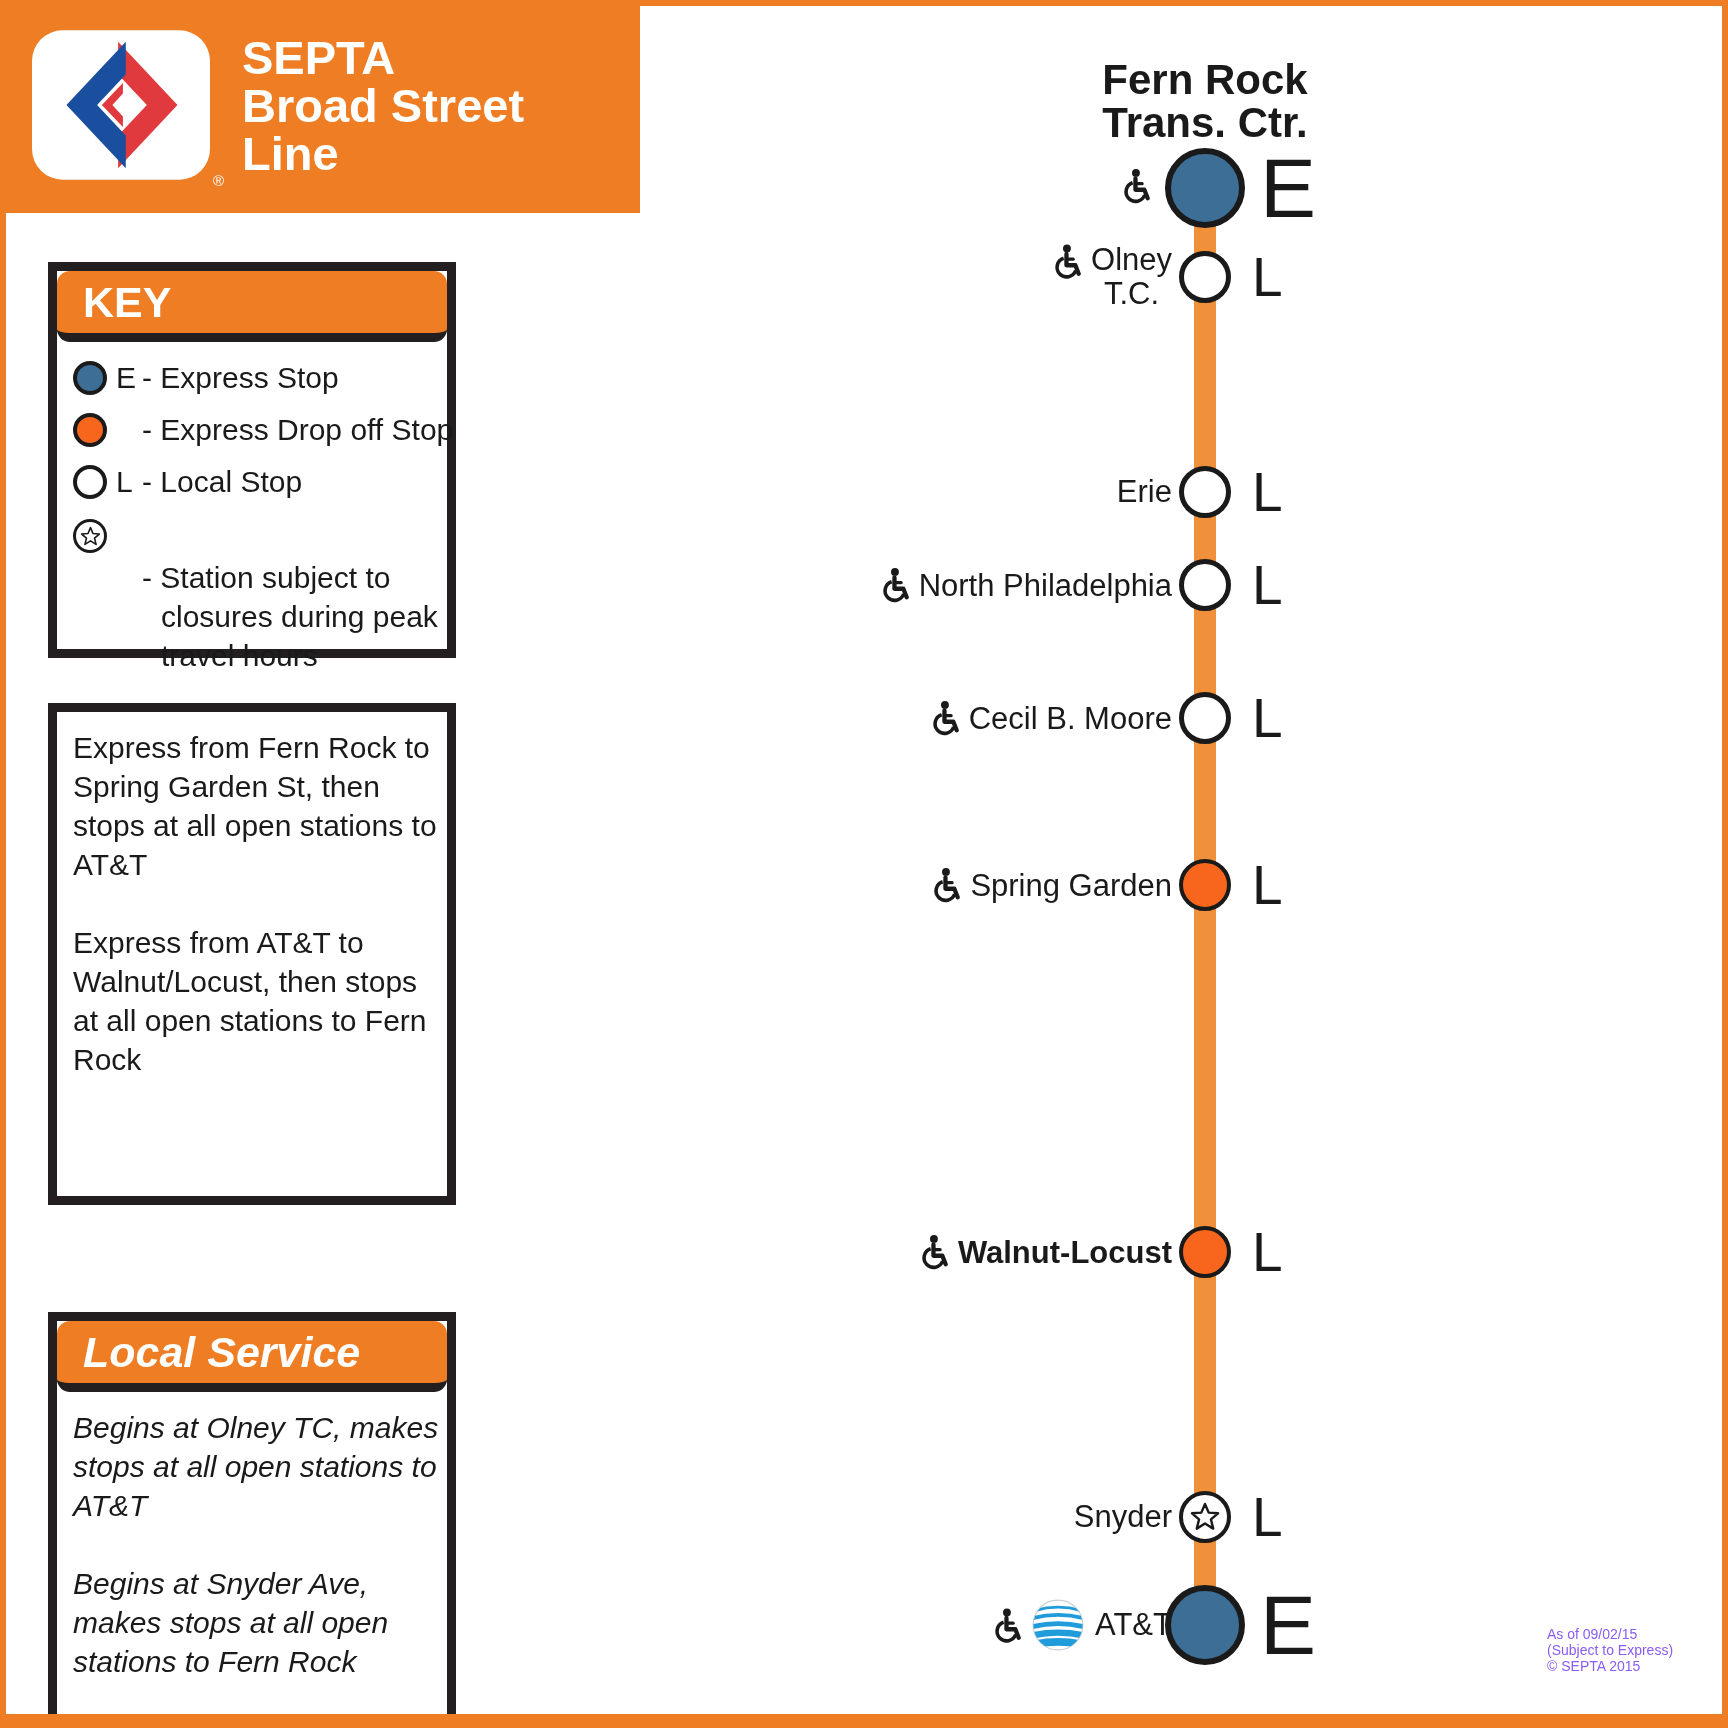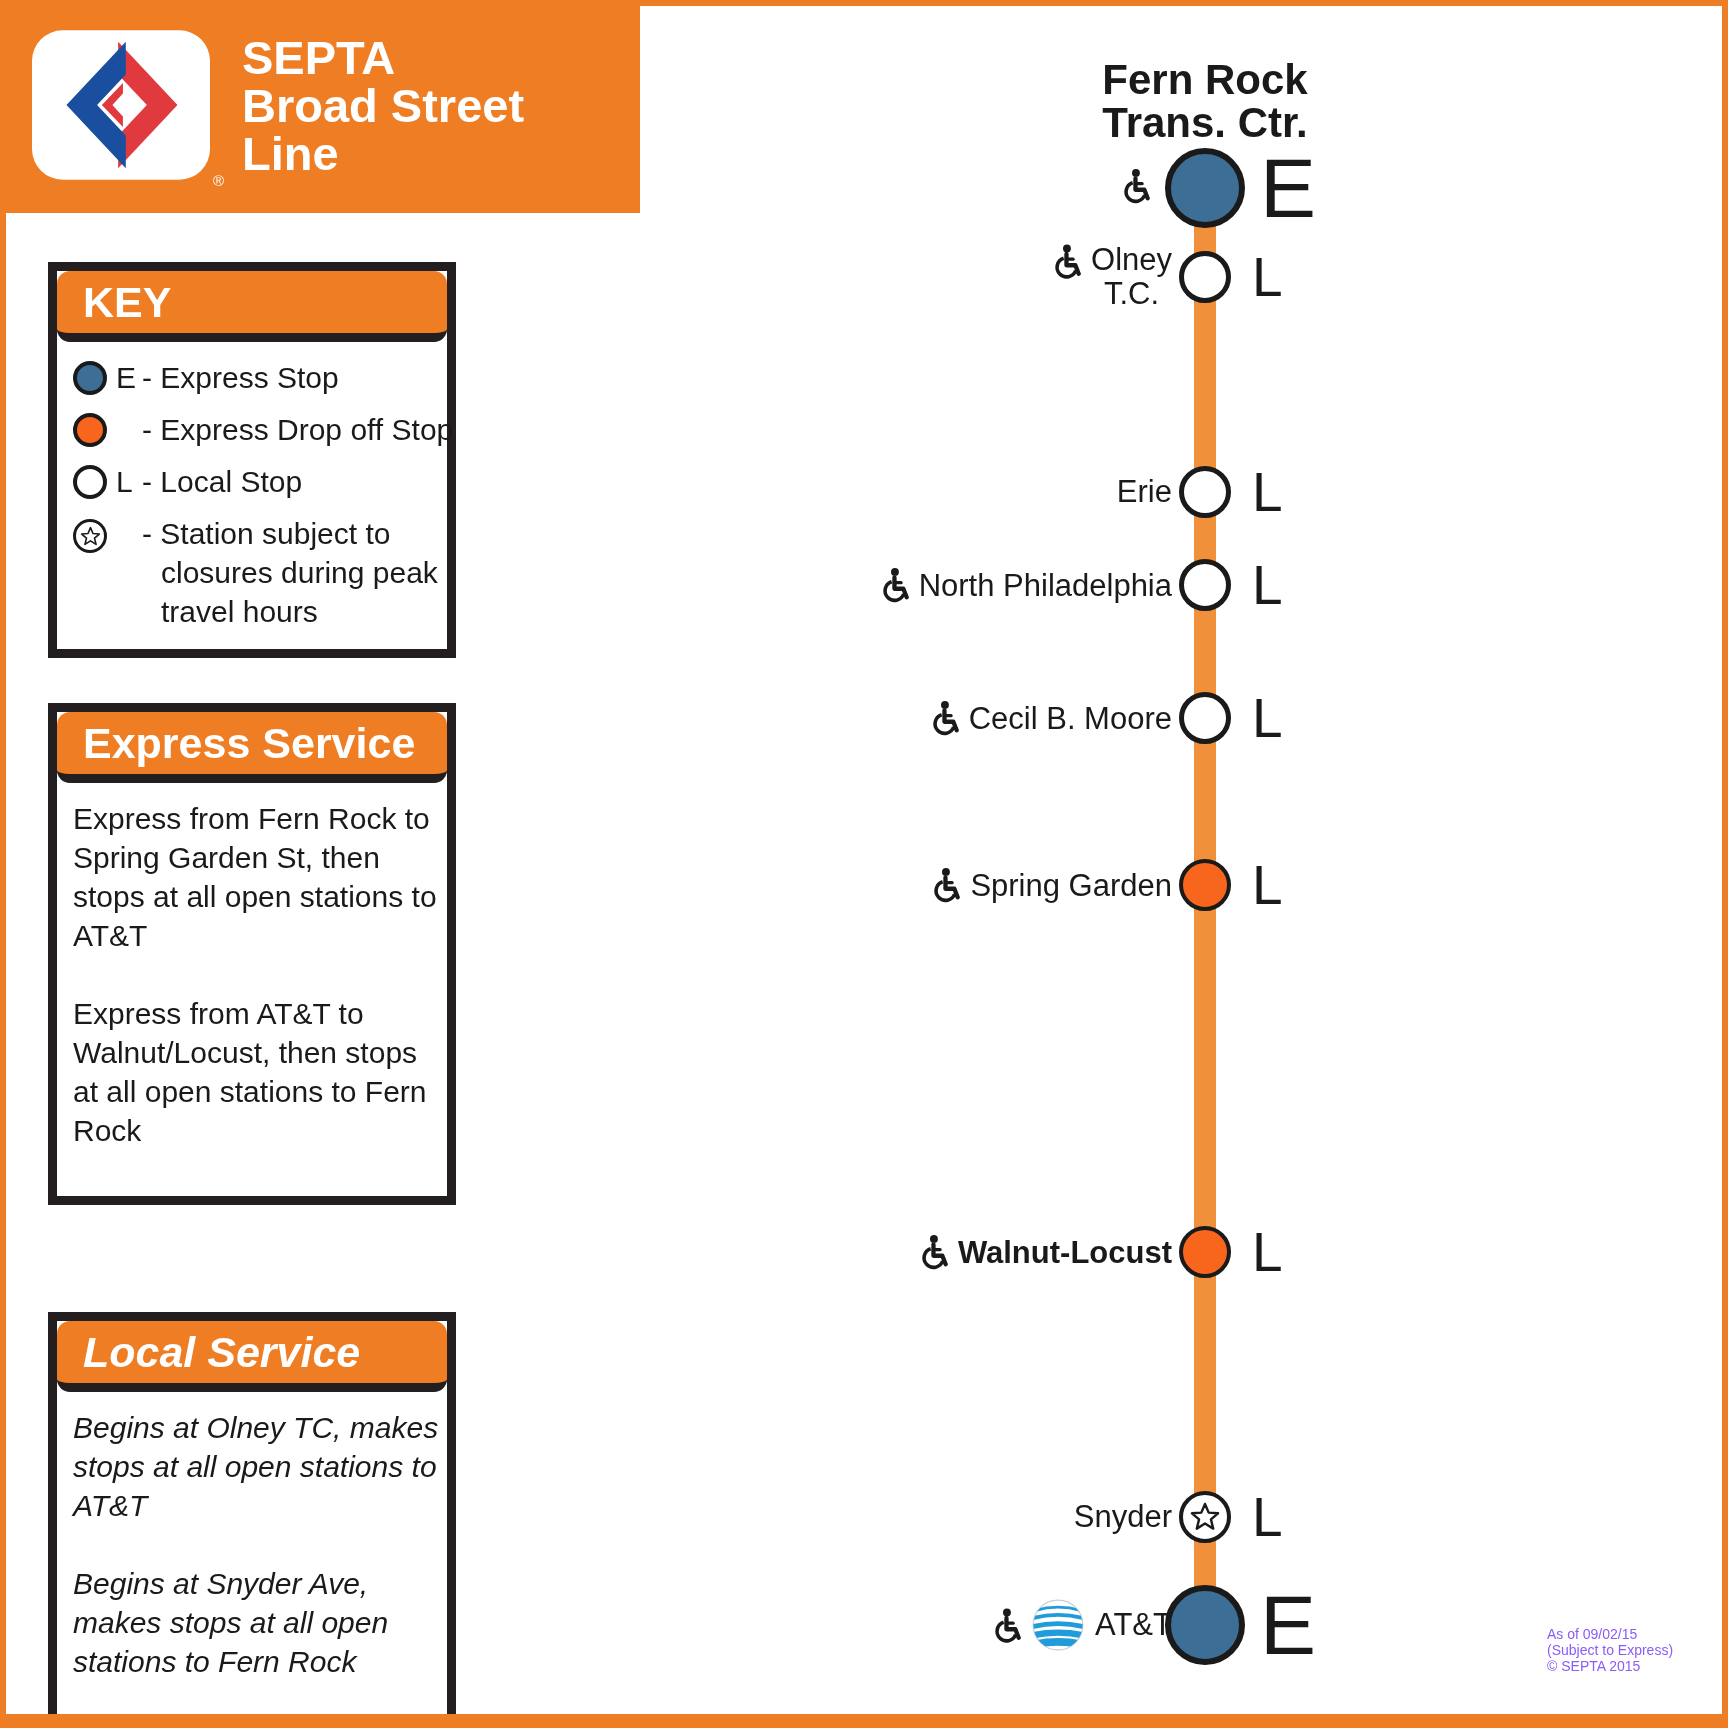--- a/index.html
+++ b/index.html
@@ -31,21 +31,21 @@
   .ksym{width:34px;height:34px;flex:0 0 34px;border-radius:50%;box-sizing:border-box;margin-right:9px;
         display:flex;align-items:center;justify-content:center;}
   .ksym.express{background:#3D6E96;border:4px solid #1a1a1a;}
   .ksym.dropoff{background:#F7661C;border:4px solid #1a1a1a;}
   .ksym.local{background:#fff;border:4px solid #1a1a1a;}
   .ksym.starsym{background:#fff;border:3px solid #1a1a1a;}
   .krow.tall .ksym{margin-top:5px;}
   .kletter{width:26px;flex:0 0 26px;font-size:30px;}
   .klabel{font-size:30px;}
   .klabel.nowrap{white-space:nowrap;}
-  .krow.tall .klabel{text-indent:-19px;padding-left:19px;}
+  .krow.tall .klabel{text-indent:-19px;padding-left:19px;margin-top:44px;}
 
   
   .map{position:absolute;inset:0;}
   .rline{position:absolute;left:1194px;top:188px;width:22px;height:1437px;background:#F0903A;}
   .sta{position:absolute;left:0;top:0;width:100%;height:0;}
   .dot{position:absolute;left:1205px;top:0;transform:translate(-50%,-50%);border-radius:50%;
         box-sizing:border-box;display:flex;align-items:center;justify-content:center;}
   .dot.express{width:80px;height:80px;background:#3D6E96;border:6px solid #1a1a1a;}
   .dot.local{width:52px;height:52px;background:#fff;border:5px solid #1a1a1a;}
   .dot.dropoff{width:52px;height:52px;background:#F7661C;border:4px solid #1a1a1a;}
@@ -115,23 +115,20 @@
             <path d="M12 2.8 L14.6 8.9 L21.2 9.4 L16.2 13.7 L17.8 20.2 L12 16.6 L6.2 20.2 L7.8 13.7 L2.8 9.4 L9.4 8.9 Z" fill="#fff" stroke="#1a1a1a" stroke-width="1.7" stroke-linejoin="round"></path>
           </svg>
         </span>
         <span class="kletter"></span>
         <span class="klabel">- Station subject to closures during peak travel hours</span>
       </div>
     </div>
   </div>
 
   <div class="panel panel-express">
-    <div class="panel-head">
-      <span>Express Service</span>
-    </div>
     <div class="panel-body">
       <p class="para">Express from Fern Rock to Spring Garden St, then stops at all open stations to AT&amp;T</p>
       <p class="para">Express from AT&amp;T to Walnut/Locust, then stops at all open stations to Fern Rock</p>
     </div>
   </div>
 
   <div class="panel panel-local">
     <div class="panel-head">
       <span>Local Service</span>
     </div>

